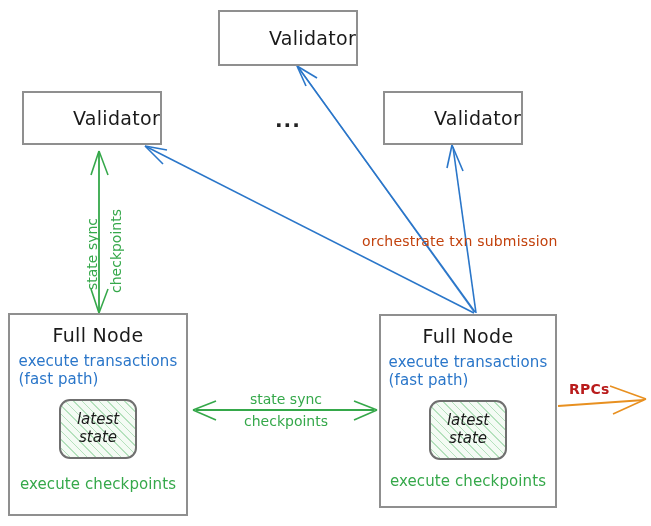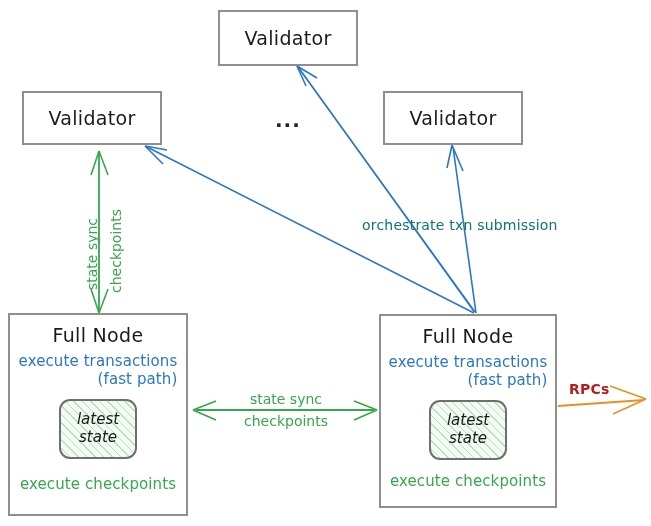--- a/index.html
+++ b/index.html
@@ -27,21 +27,21 @@
   }
   .node-box {
     position: absolute;
     border: 2px solid #8f8f8f;
     background: #ffffff;
     box-sizing: border-box;
   }
   .validator-box {
     display: flex;
     align-items: center;
-    justify-content: center;
+    justify-content: flex-end;
   }
   .validator-label {
     font-family: "DejaVu Sans", sans-serif;
     font-size: 19px;
     color: #1a1a1a;
     letter-spacing: 0.3px;
   }
   .fullnode-box {
     display: flex;
     flex-direction: column;
@@ -51,21 +51,21 @@
   .fn-title {
     font-size: 19px;
     color: #1a1a1a;
     letter-spacing: 0.3px;
     margin-bottom: 6px;
   }
   .fn-blue {
     font-size: 15px;
     color: #2a76c9;
     line-height: 1.22;
-    text-align: right;
+    text-align: left;
     letter-spacing: 0.1px;
   }
   .fn-green {
     font-size: 15px;
     color: #35a84a;
     letter-spacing: 0.1px;
     text-align: left;
   }
   .state-box {
     margin-top: 10px;
@@ -99,21 +99,21 @@
     color: #222222;
     letter-spacing: 1px;
     font-weight: 700;
   }
   .edge-label {
     position: absolute;
     font-size: 14px;
     letter-spacing: 0.2px;
     white-space: nowrap;
   }
-  .lbl-blue { color: #0f766e; }
+  .lbl-blue { color: #c2410c; margin-top: 16px; }
   .lbl-orange { color: #b91c1c; }
   .vert-label {
     position: absolute;
     font-size: 14px;
     color: #35a84a;
     white-space: nowrap;
     transform-origin: 0 0;
     transform: rotate(-90deg);
   }
   .mid-label {

